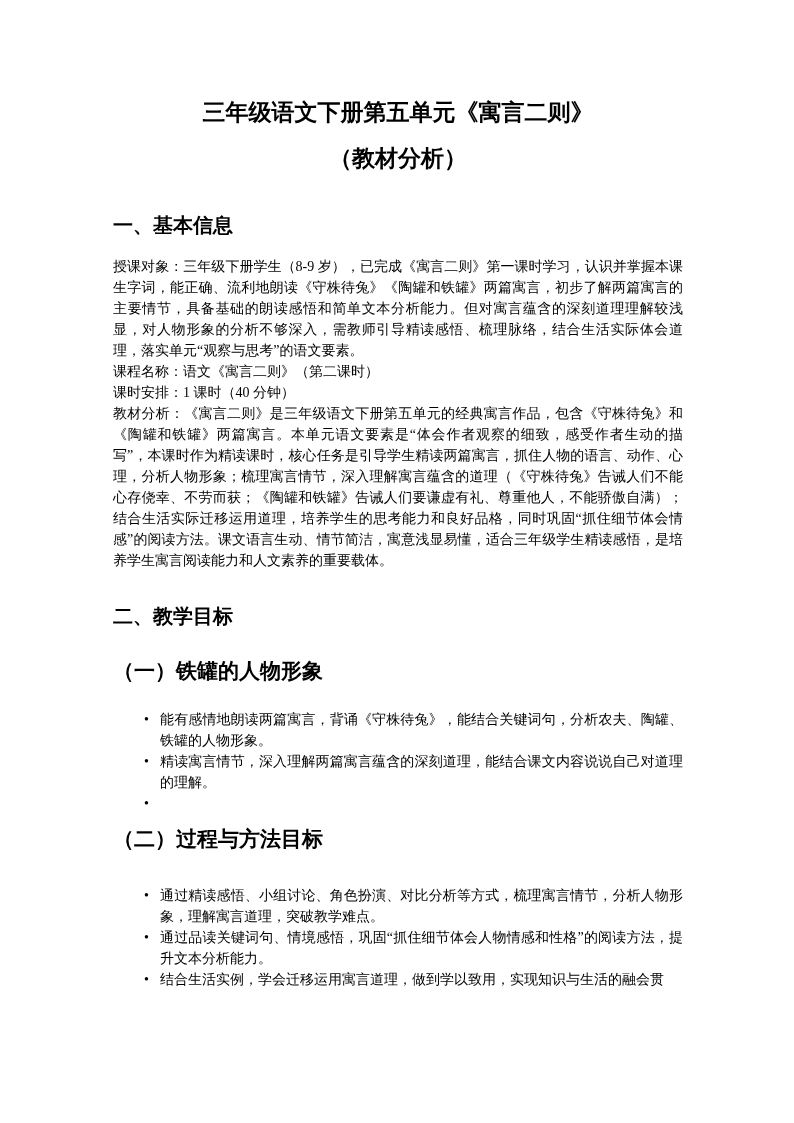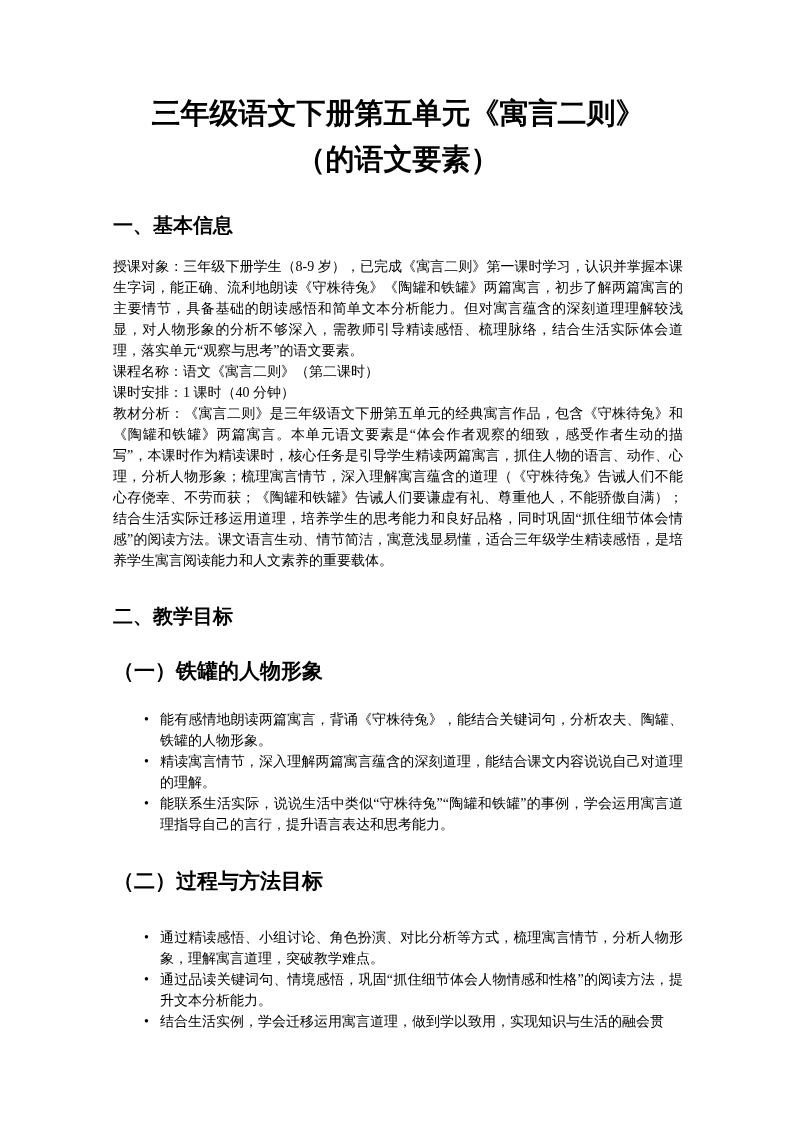--- a/index.html
+++ b/index.html
@@ -13,21 +13,21 @@
     height: 1123px;
     background: #ffffff;
     color: #000000;
     font-family: "Liberation Serif", serif;
     overflow: hidden;
     box-sizing: border-box;
     padding: 90px 111px 0 113px;
   }
   .doc-title {
     margin: 0;
-    font-size: 29px;
+    font-size: 23px;
     font-weight: bold;
     text-align: center;
     line-height: 46px;
   }
   .title-line { display: block; }
   h2.sec-heading {
     font-size: 20px;
     font-weight: bold;
     margin: 28px 0 0 0;
     line-height: 30px;
@@ -76,21 +76,21 @@
     font-size: 14px;
   }
 </style>
 </head>
 <body>
 
 <div class="page">
 
   <h1 class="doc-title">
     <span class="title-line">三年级语文下册第五单元《寓言二则》</span>
-    <span class="title-line">（的语文要素）</span>
+    <span class="title-line">（教材分析）</span>
   </h1>
 
   <h2 class="sec-heading">一、基本信息</h2>
 
   <div class="body-block">
     <p>授课对象：三年级下册学生（8-9 岁），已完成《寓言二则》第一课时学习，认识并掌握本课生字词，能正确、流利地朗读《守株待兔》《陶罐和铁罐》两篇寓言，初步了解两篇寓言的主要情节，具备基础的朗读感悟和简单文本分析能力。但对寓言蕴含的深刻道理理解较浅显，对人物形象的分析不够深入，需教师引导精读感悟、梳理脉络，结合生活实际体会道理，落实单元“观察与思考”的语文要素。</p>
     <p>课程名称：语文《寓言二则》（第二课时）</p>
     <p>课时安排：1 课时（40 分钟）</p>
     <p>教材分析：《寓言二则》是三年级语文下册第五单元的经典寓言作品，包含《守株待兔》和《陶罐和铁罐》两篇寓言。本单元语文要素是“体会作者观察的细致，感受作者生动的描写”，本课时作为精读课时，核心任务是引导学生精读两篇寓言，抓住人物的语言、动作、心理，分析人物形象；梳理寓言情节，深入理解寓言蕴含的道理（《守株待兔》告诫人们不能心存侥幸、不劳而获；《陶罐和铁罐》告诫人们要谦虚有礼、尊重他人，不能骄傲自满）；结合生活实际迁移运用道理，培养学生的思考能力和良好品格，同时巩固“抓住细节体会情感”的阅读方法。课文语言生动、情节简洁，寓意浅显易懂，适合三年级学生精读感悟，是培养学生寓言阅读能力和人文素养的重要载体。</p>
   </div>
@@ -103,21 +103,20 @@
     <li>
       <span class="bullet">•</span>
       <span>能有感情地朗读两篇寓言，背诵《守株待兔》，能结合关键词句，分析农夫、陶罐、铁罐的人物形象。</span>
     </li>
     <li>
       <span class="bullet">•</span>
       <span>精读寓言情节，深入理解两篇寓言蕴含的深刻道理，能结合课文内容说说自己对道理的理解。</span>
     </li>
     <li>
       <span class="bullet">•</span>
-      <span>能联系生活实际，说说生活中类似“守株待兔”“陶罐和铁罐”的事例，学会运用寓言道理指导自己的言行，提升语言表达和思考能力。</span>
     </li>
   </ul>
 
   <h3 class="sub-heading second">（二）过程与方法目标</h3>
 
   <ul class="goal-list second">
     <li>
       <span class="bullet">•</span>
       <span>通过精读感悟、小组讨论、角色扮演、对比分析等方式，梳理寓言情节，分析人物形象，理解寓言道理，突破教学难点。</span>
     </li>

